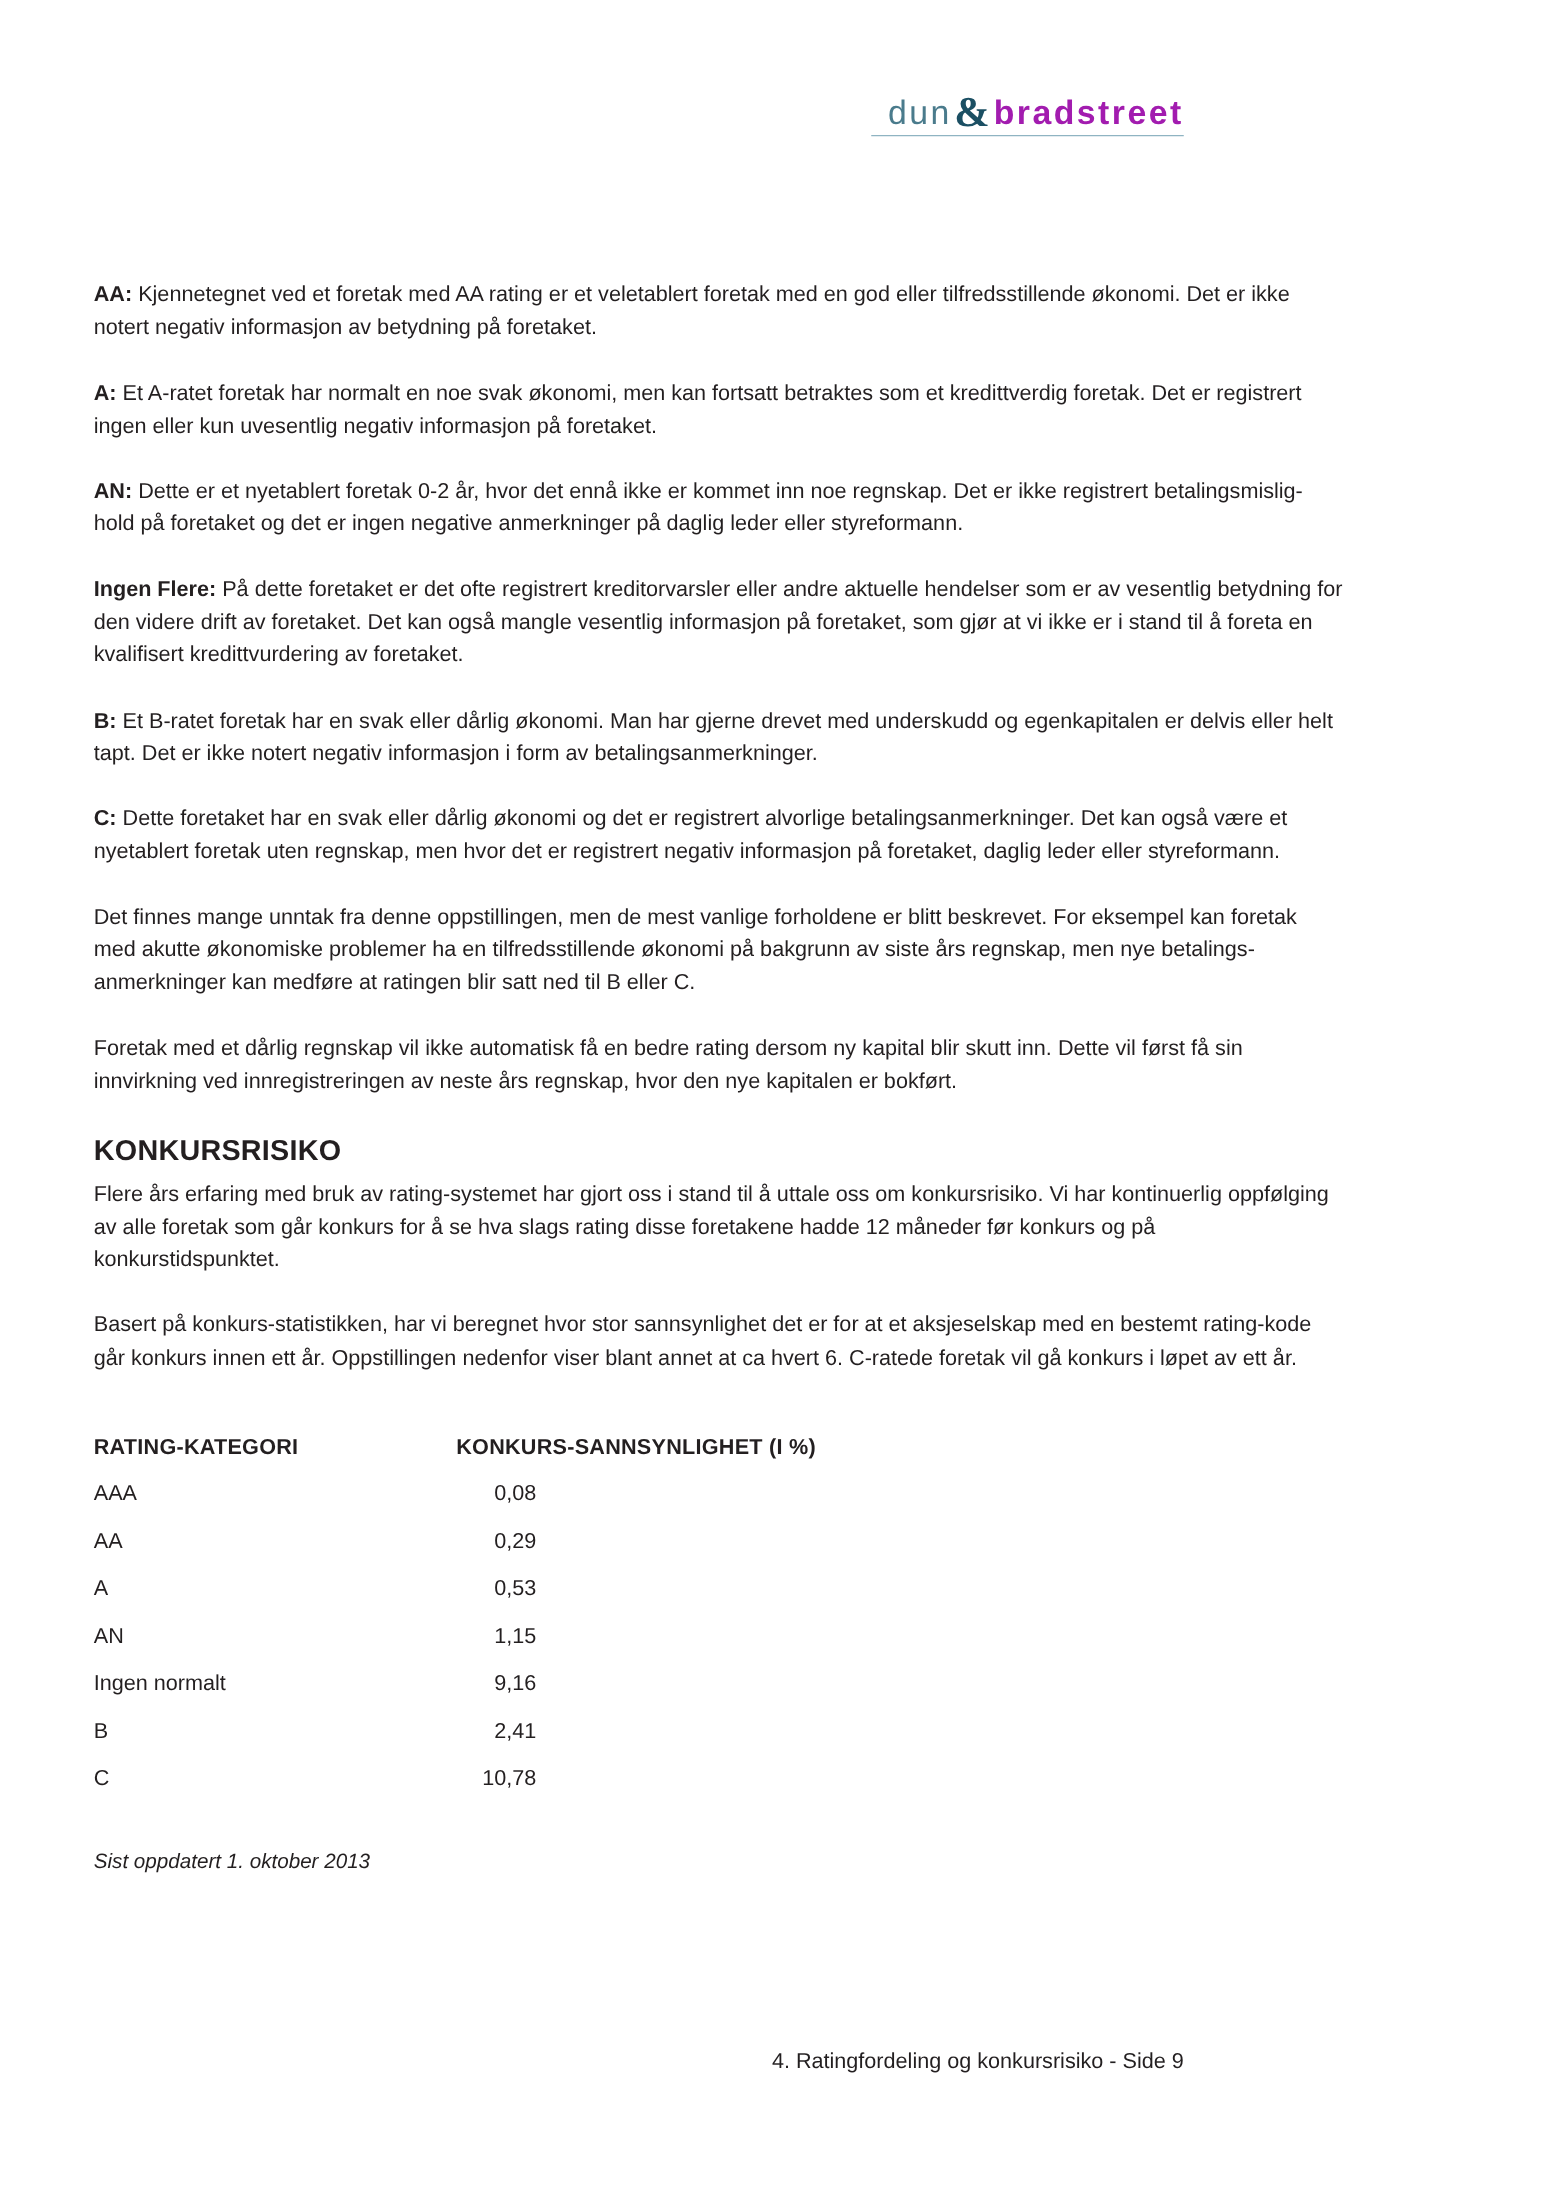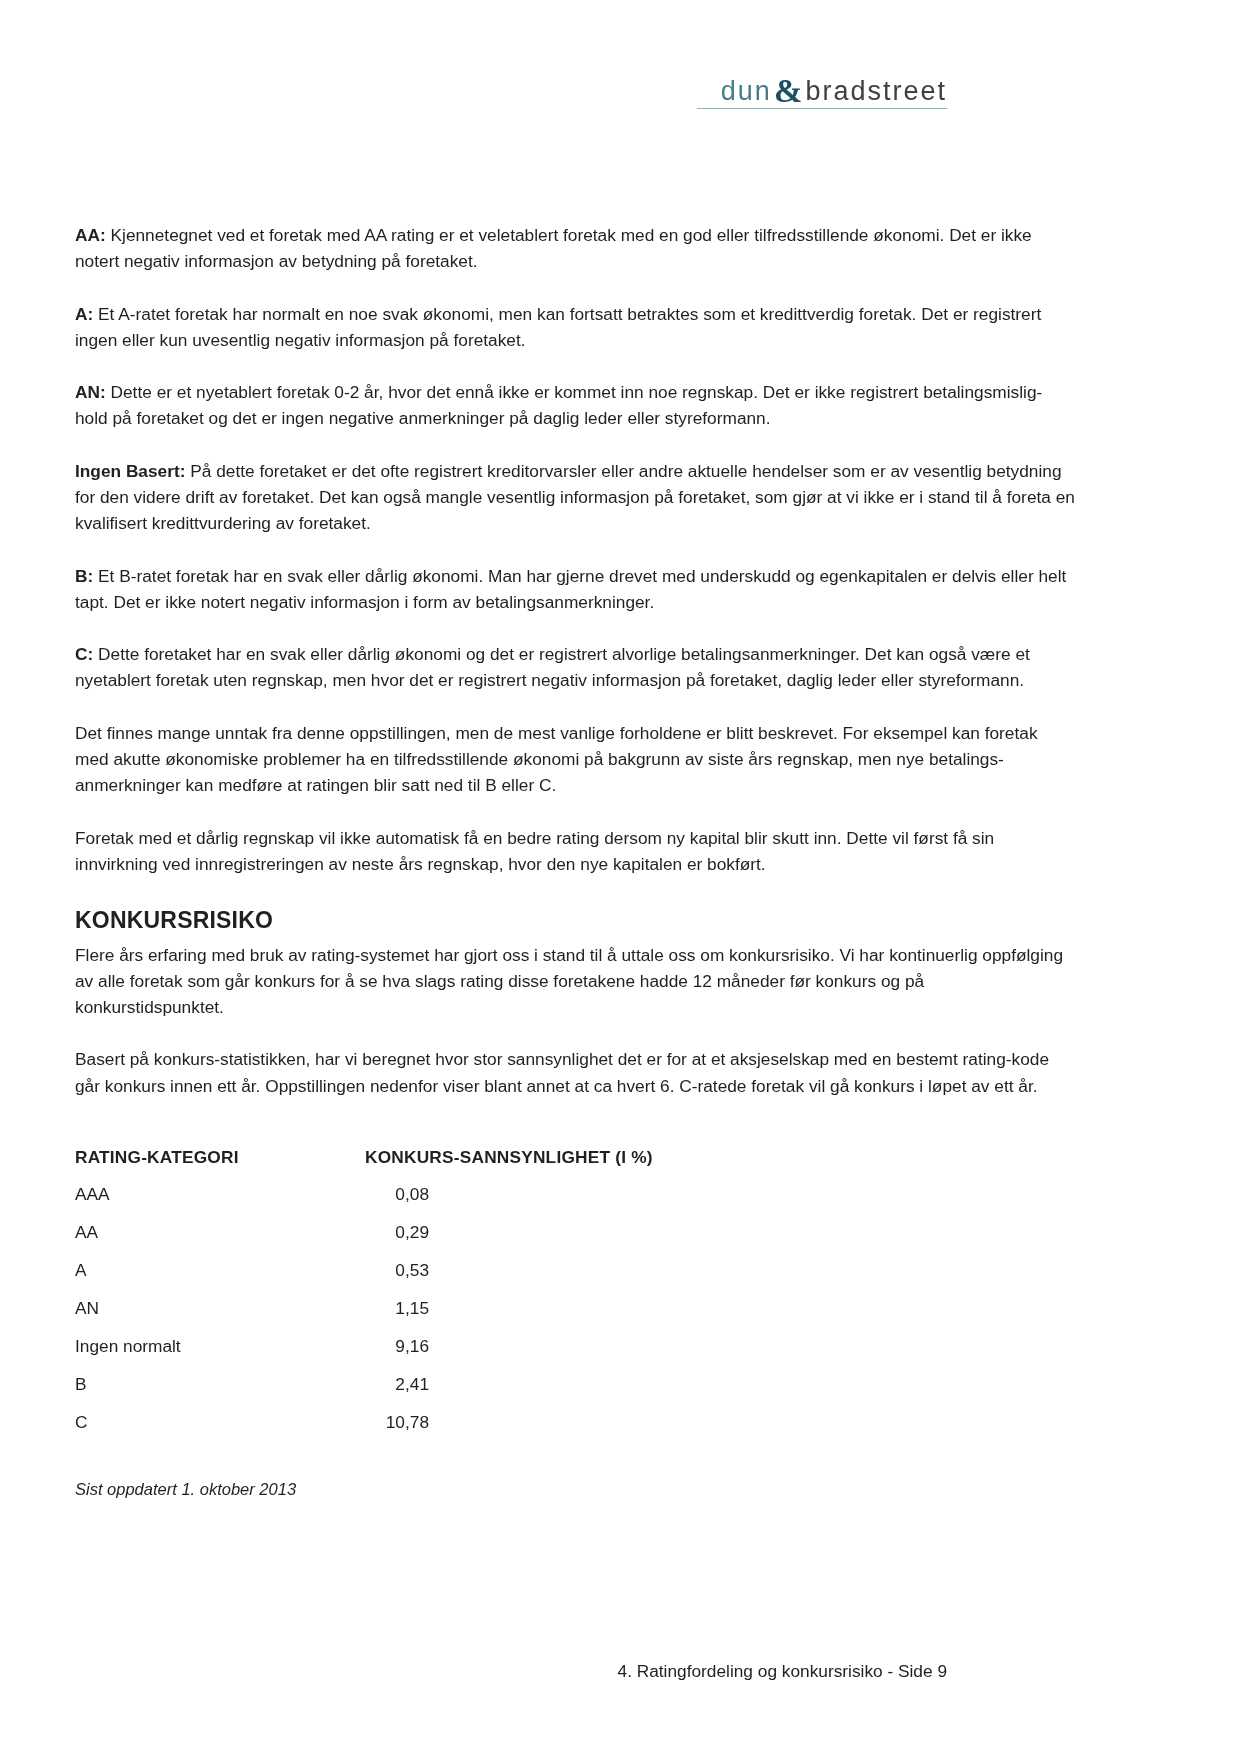--- a/index.html
+++ b/index.html
@@ -44,22 +44,22 @@
     font-size: 34px;
     font-weight: 700;
     color: #1b4f63;
     margin: 0 2px;
     position: relative;
     top: 2px;
   }
   .logo .word2 {
     font-family: "Liberation Sans", sans-serif;
     font-size: 27px;
-    font-weight: 400;
-    color: #404040;
+    font-weight: 700;
+    color: #a21caf;
     letter-spacing: 2px;
   }
   .logo-rule {
     position: absolute;
     top: 108px;
     right: 95px;
     width: 250px;
     height: 1px;
     background: #8fb4c2;
   }
@@ -125,21 +125,21 @@
     margin-top: 30px;
     font-size: 16.5px;
     font-style: italic;
     color: #231f20;
   }
 
   
   .footer {
     position: absolute;
     right: 95px;
-    bottom: 72px;
+    bottom: 95px;
     font-size: 17.3px;
     color: #231f20;
     white-space: nowrap;
   }
 </style>
 </head>
 <body>
 
 <div class="page">
 
@@ -162,21 +162,21 @@
       <span class="lead">A:</span>
       <span>Et A-ratet foretak har normalt en noe svak økonomi, men kan fortsatt betraktes som et kredittverdig foretak. Det er registrert ingen eller kun uvesentlig negativ informasjon på foretaket.</span>
     </p>
 
     <p class="para">
       <span class="lead">AN:</span>
       <span>Dette er et nyetablert foretak 0-2 år, hvor det ennå ikke er kommet inn noe regnskap. Det er ikke registrert betalingsmislig- hold på foretaket og det er ingen negative anmerkninger på daglig leder eller styreformann.</span>
     </p>
 
     <p class="para">
-      <span class="lead">Ingen Basert:</span>
+      <span class="lead">Ingen Flere:</span>
       <span>På dette foretaket er det ofte registrert kreditorvarsler eller andre aktuelle hendelser som er av vesentlig betydning for den videre drift av foretaket. Det kan også mangle vesentlig informasjon på foretaket, som gjør at vi ikke er i stand til å foreta en kvalifisert kredittvurdering av foretaket.</span>
     </p>
 
     <p class="para">
       <span class="lead">B:</span>
       <span>Et B-ratet foretak har en svak eller dårlig økonomi. Man har gjerne drevet med underskudd og egenkapitalen er delvis eller helt tapt. Det er ikke notert negativ informasjon i form av betalingsanmerkninger.</span>
     </p>
 
     <p class="para">
       <span class="lead">C:</span>

